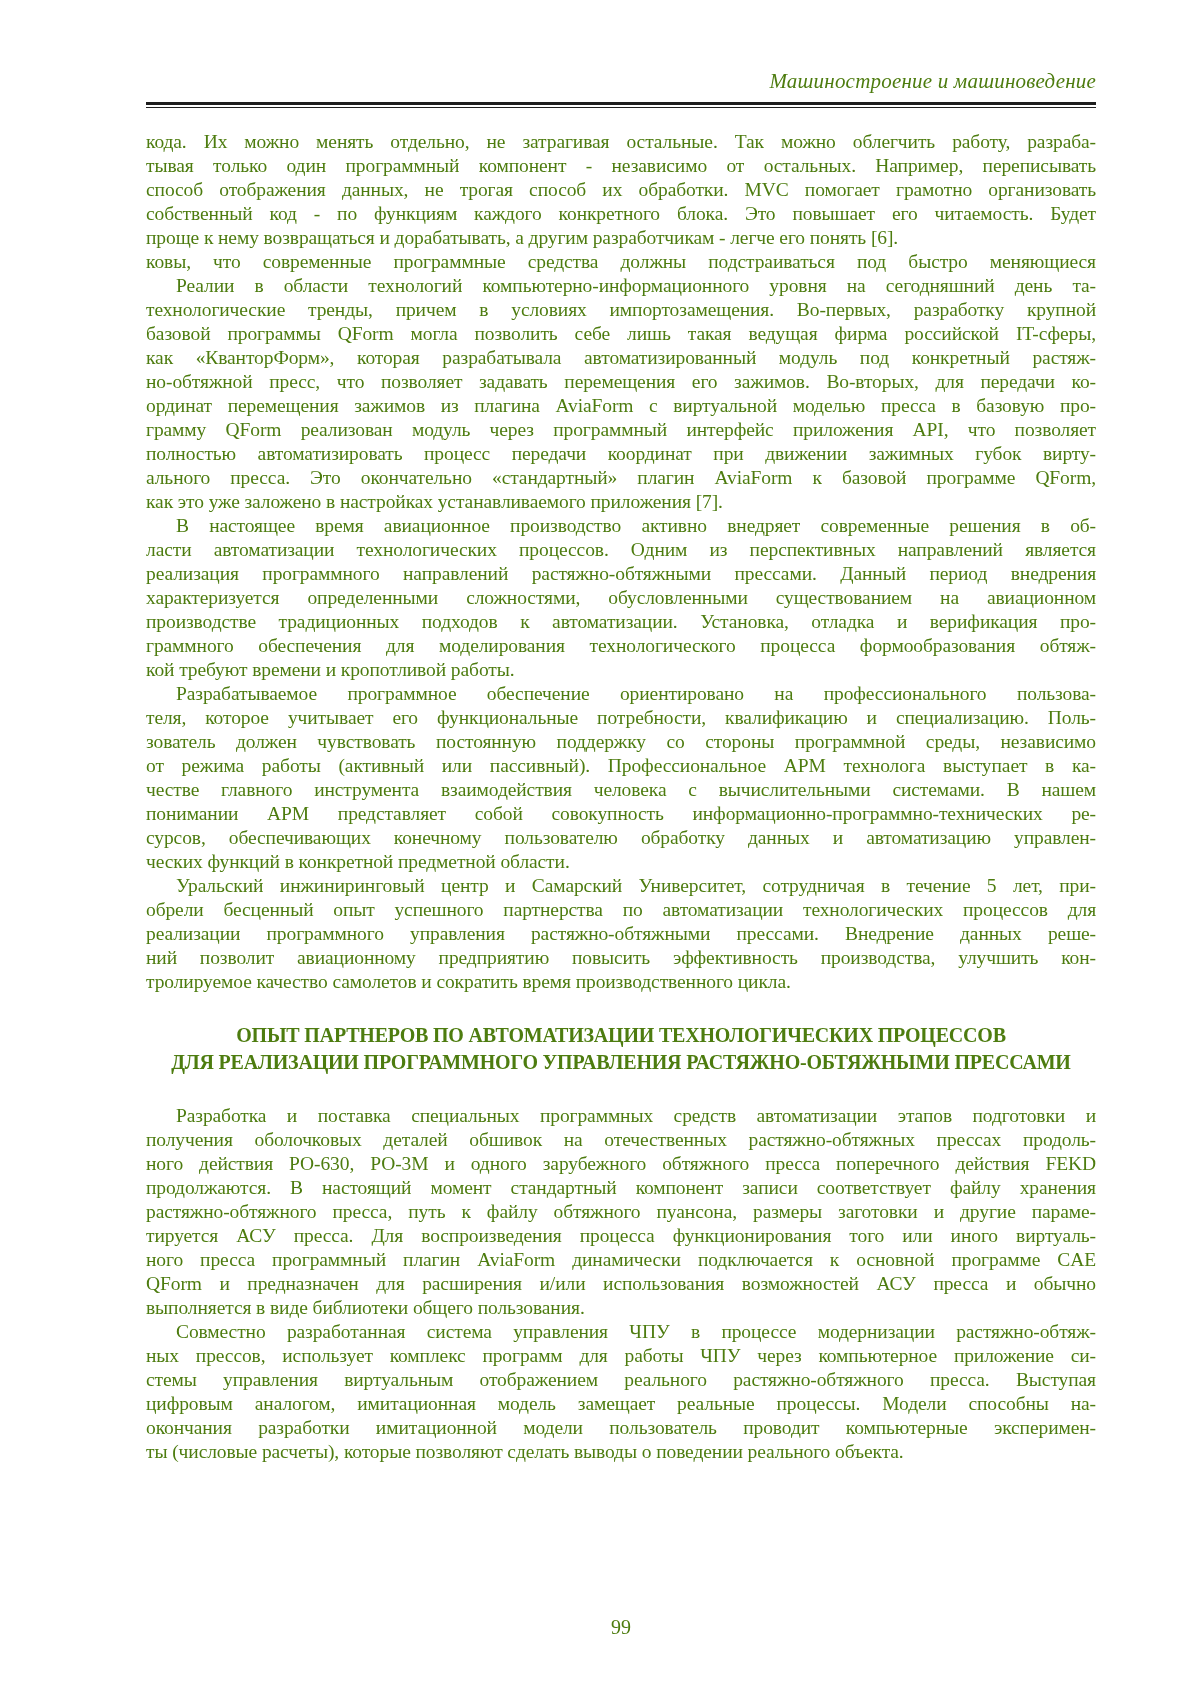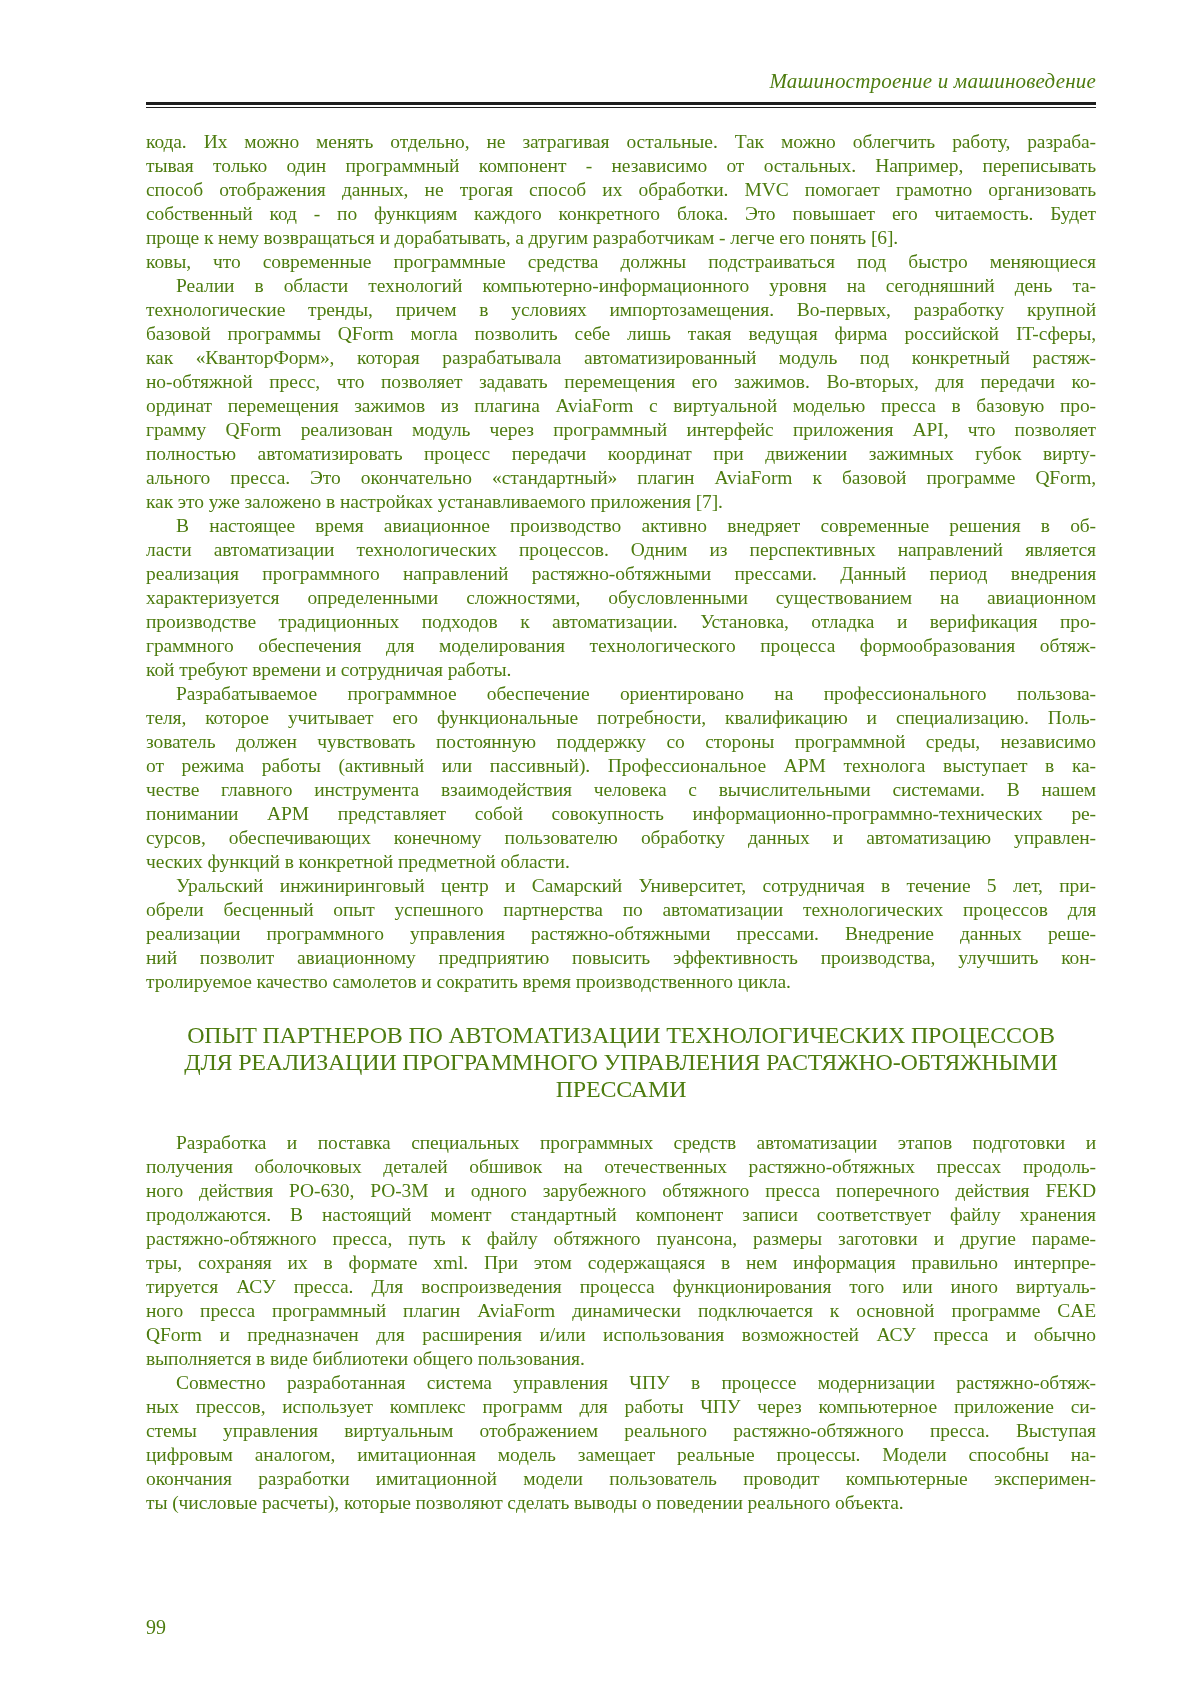--- a/index.html
+++ b/index.html
@@ -53,34 +53,35 @@
   }
   .line.last {
     text-align-last: left;
   }
   .line.indent {
     text-indent: 30px;
   }
   .section-heading {
     margin-top: 28px;
     margin-bottom: 28px;
-    font-weight: normal;
-    font-size: 24px;
+    font-weight: bold;
+    font-size: 20px;
     line-height: 27px;
     letter-spacing: -0.2px;
   }
   .section-heading .line {
     text-align: center;
     text-align-last: center;
   }
   .page-number {
     position: absolute;
     left: 135px;
     width: 950px;
     top: 1616px;
+    text-align: center;
     font-size: 20px;
   }
 </style>
 </head>
 <body>
 
 <div class="page">
   <div class="running-head">
     <div class="running-title">Машиностроение и машиноведение</div>
     <div class="head-rule"></div>
@@ -107,21 +108,21 @@
         <div class="line">ального пресса. Это окончательно «стандартный» плагин AviaForm к базовой программе QForm,</div>
         <div class="line last">как это уже заложено в настройках устанавливаемого приложения [7].</div>
       </div>
       <div class="paragraph">
         <div class="line indent">В настоящее время авиационное производство активно внедряет современные решения в об-</div>
         <div class="line">ласти автоматизации технологических процессов. Одним из перспективных направлений является</div>
         <div class="line">реализация программного направлений растяжно-обтяжными прессами. Данный период внедрения</div>
         <div class="line">характеризуется определенными сложностями, обусловленными существованием на авиационном</div>
         <div class="line">производстве традиционных подходов к автоматизации.  Установка, отладка и верификация про-</div>
         <div class="line">граммного обеспечения для моделирования технологического процесса формообразования обтяж-</div>
-        <div class="line last">кой требуют времени и сотрудничая работы.</div>
+        <div class="line last">кой требуют времени и кропотливой работы.</div>
       </div>
       <div class="paragraph">
         <div class="line indent">Разрабатываемое программное обеспечение ориентировано на профессионального пользова-</div>
         <div class="line">теля, которое учитывает его функциональные потребности, квалификацию и специализацию. Поль-</div>
         <div class="line">зователь должен чувствовать постоянную поддержку со стороны программной среды, независимо</div>
         <div class="line">от режима работы (активный или пассивный). Профессиональное АРМ технолога выступает в ка-</div>
         <div class="line">честве главного инструмента взаимодействия человека с вычислительными системами. В нашем</div>
         <div class="line">понимании АРМ представляет собой совокупность информационно-программно-технических ре-</div>
         <div class="line">сурсов, обеспечивающих конечному пользователю обработку данных и автоматизацию управлен-</div>
         <div class="line last">ческих функций в конкретной предметной области.</div>
@@ -136,21 +137,20 @@
       <div class="section-heading">
         <div class="line">ОПЫТ ПАРТНЕРОВ ПО АВТОМАТИЗАЦИИ ТЕХНОЛОГИЧЕСКИХ ПРОЦЕССОВ</div>
         <div class="line last">ДЛЯ РЕАЛИЗАЦИИ ПРОГРАММНОГО УПРАВЛЕНИЯ РАСТЯЖНО-ОБТЯЖНЫМИ ПРЕССАМИ</div>
       </div>
       <div class="paragraph">
         <div class="line indent">Разработка и поставка специальных программных средств автоматизации этапов подготовки и</div>
         <div class="line">получения оболочковых деталей обшивок на отечественных растяжно-обтяжных прессах продоль-</div>
         <div class="line">ного действия РО-630, РО-3М и одного зарубежного обтяжного пресса поперечного действия FEKD</div>
         <div class="line">продолжаются. В настоящий момент стандартный компонент записи соответствует файлу хранения</div>
         <div class="line">растяжно-обтяжного пресса, путь к файлу обтяжного пуансона, размеры заготовки и другие параме-</div>
-        <div class="line">тры, сохраняя их в формате xml. При этом содержащаяся в нем информация правильно интерпре-</div>
         <div class="line">тируется АСУ пресса. Для воспроизведения процесса функционирования того или иного виртуаль-</div>
         <div class="line">ного пресса программный плагин AviaForm динамически подключается к основной программе CAE</div>
         <div class="line">QForm и предназначен для расширения и/или использования возможностей АСУ пресса и обычно</div>
         <div class="line last">выполняется в виде библиотеки общего пользования.</div>
       </div>
       <div class="paragraph">
         <div class="line indent">Совместно разработанная система управления ЧПУ в процессе модернизации растяжно-обтяж-</div>
         <div class="line">ных прессов, использует комплекс программ для работы ЧПУ через компьютерное приложение си-</div>
         <div class="line">стемы управления виртуальным отображением реального растяжно-обтяжного пресса. Выступая</div>
         <div class="line">цифровым аналогом, имитационная модель замещает реальные процессы. Модели способны на-</div>

